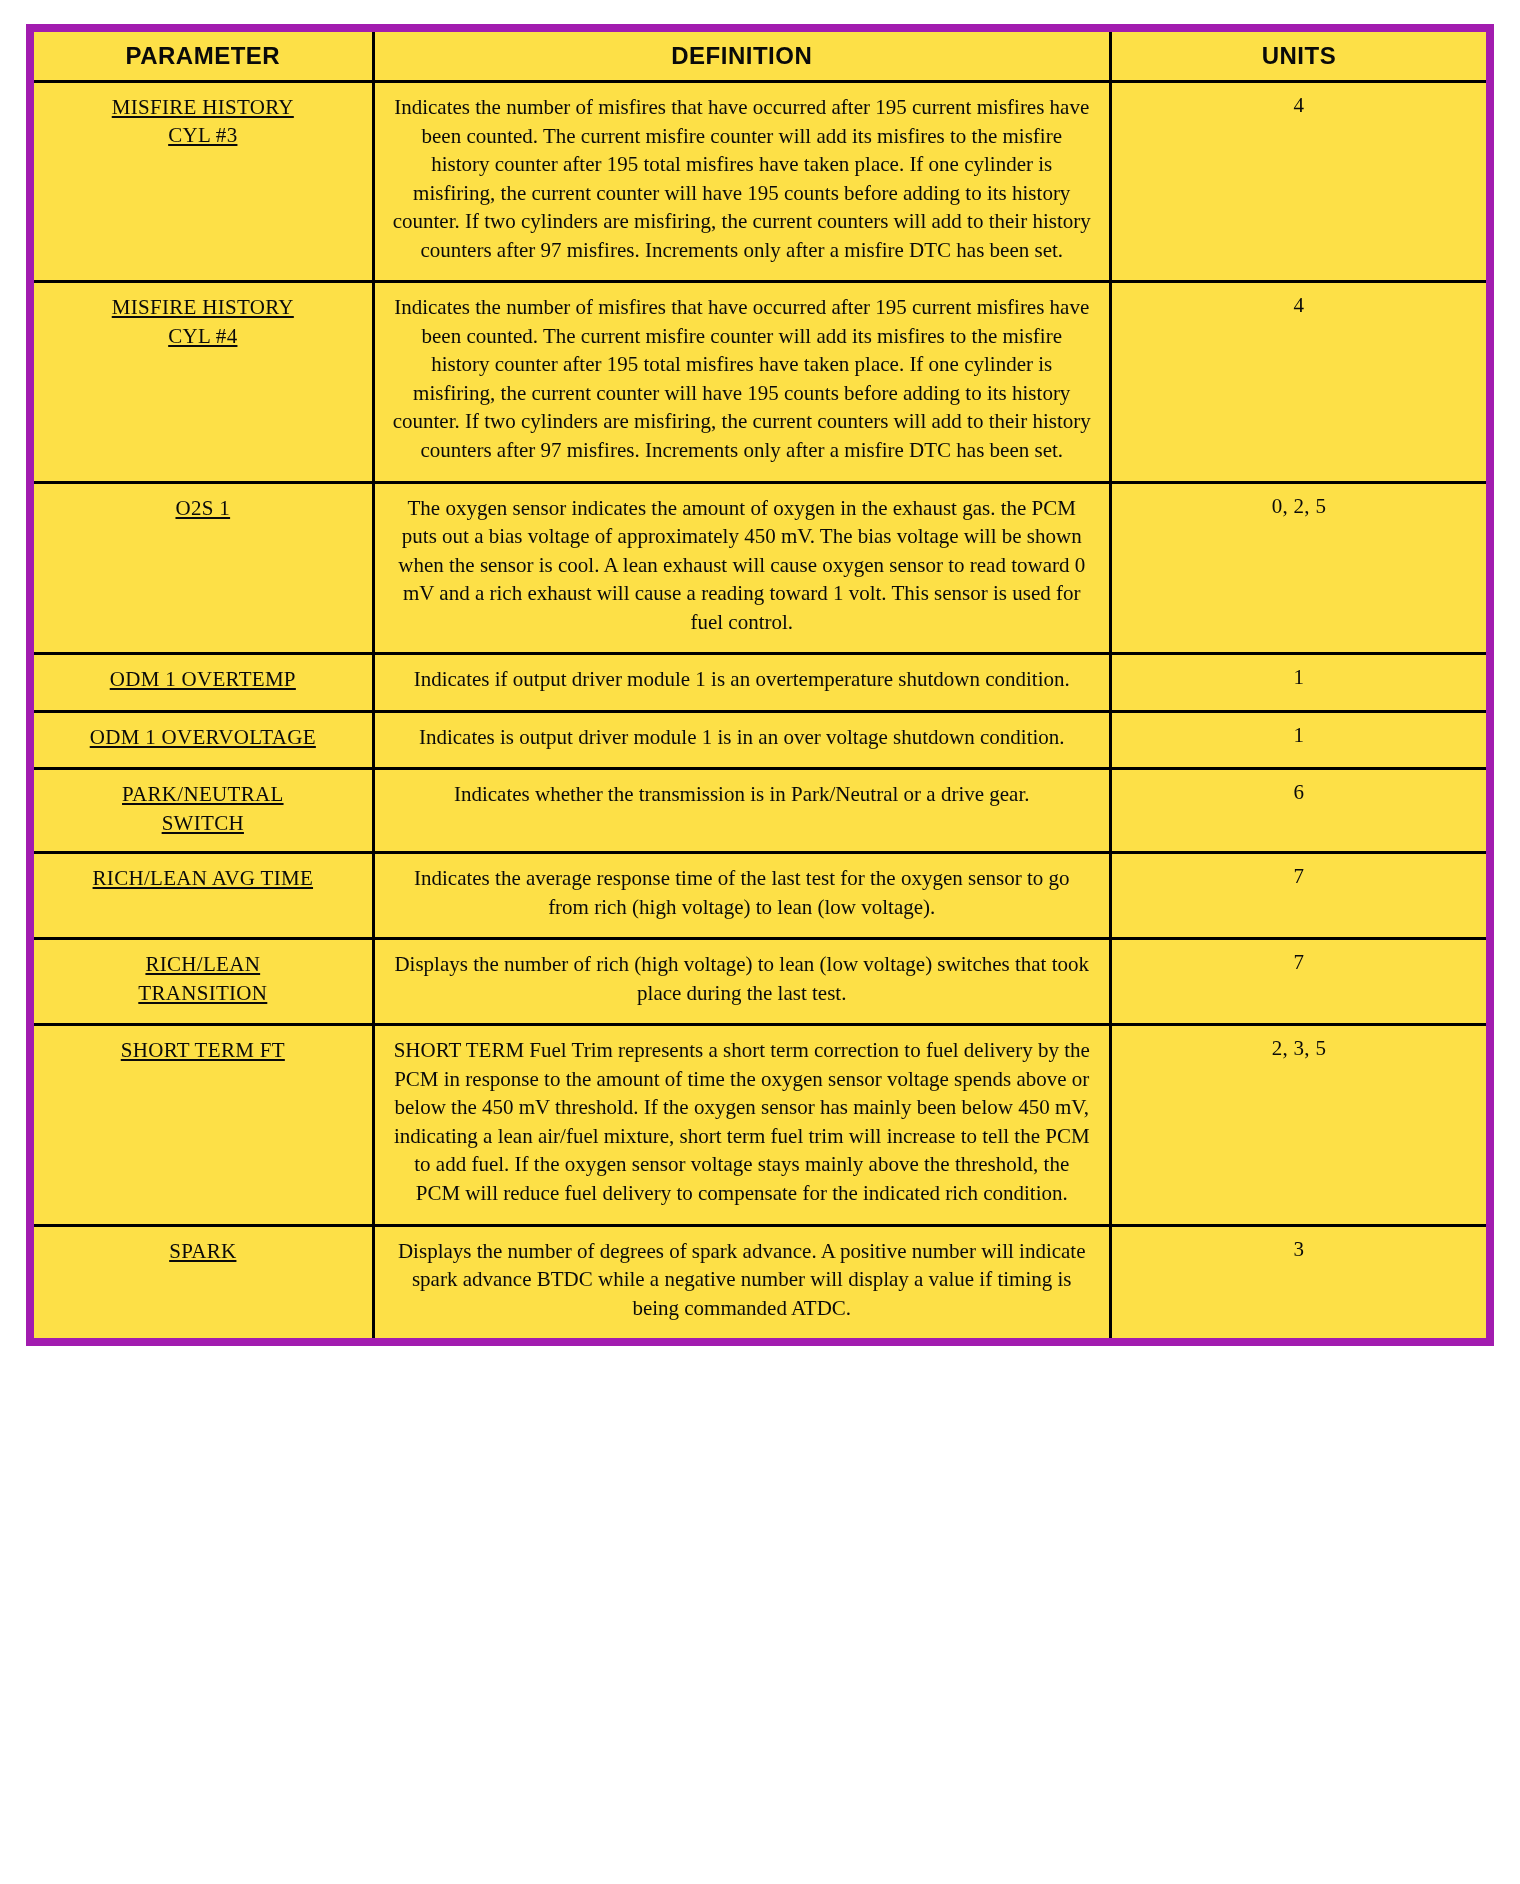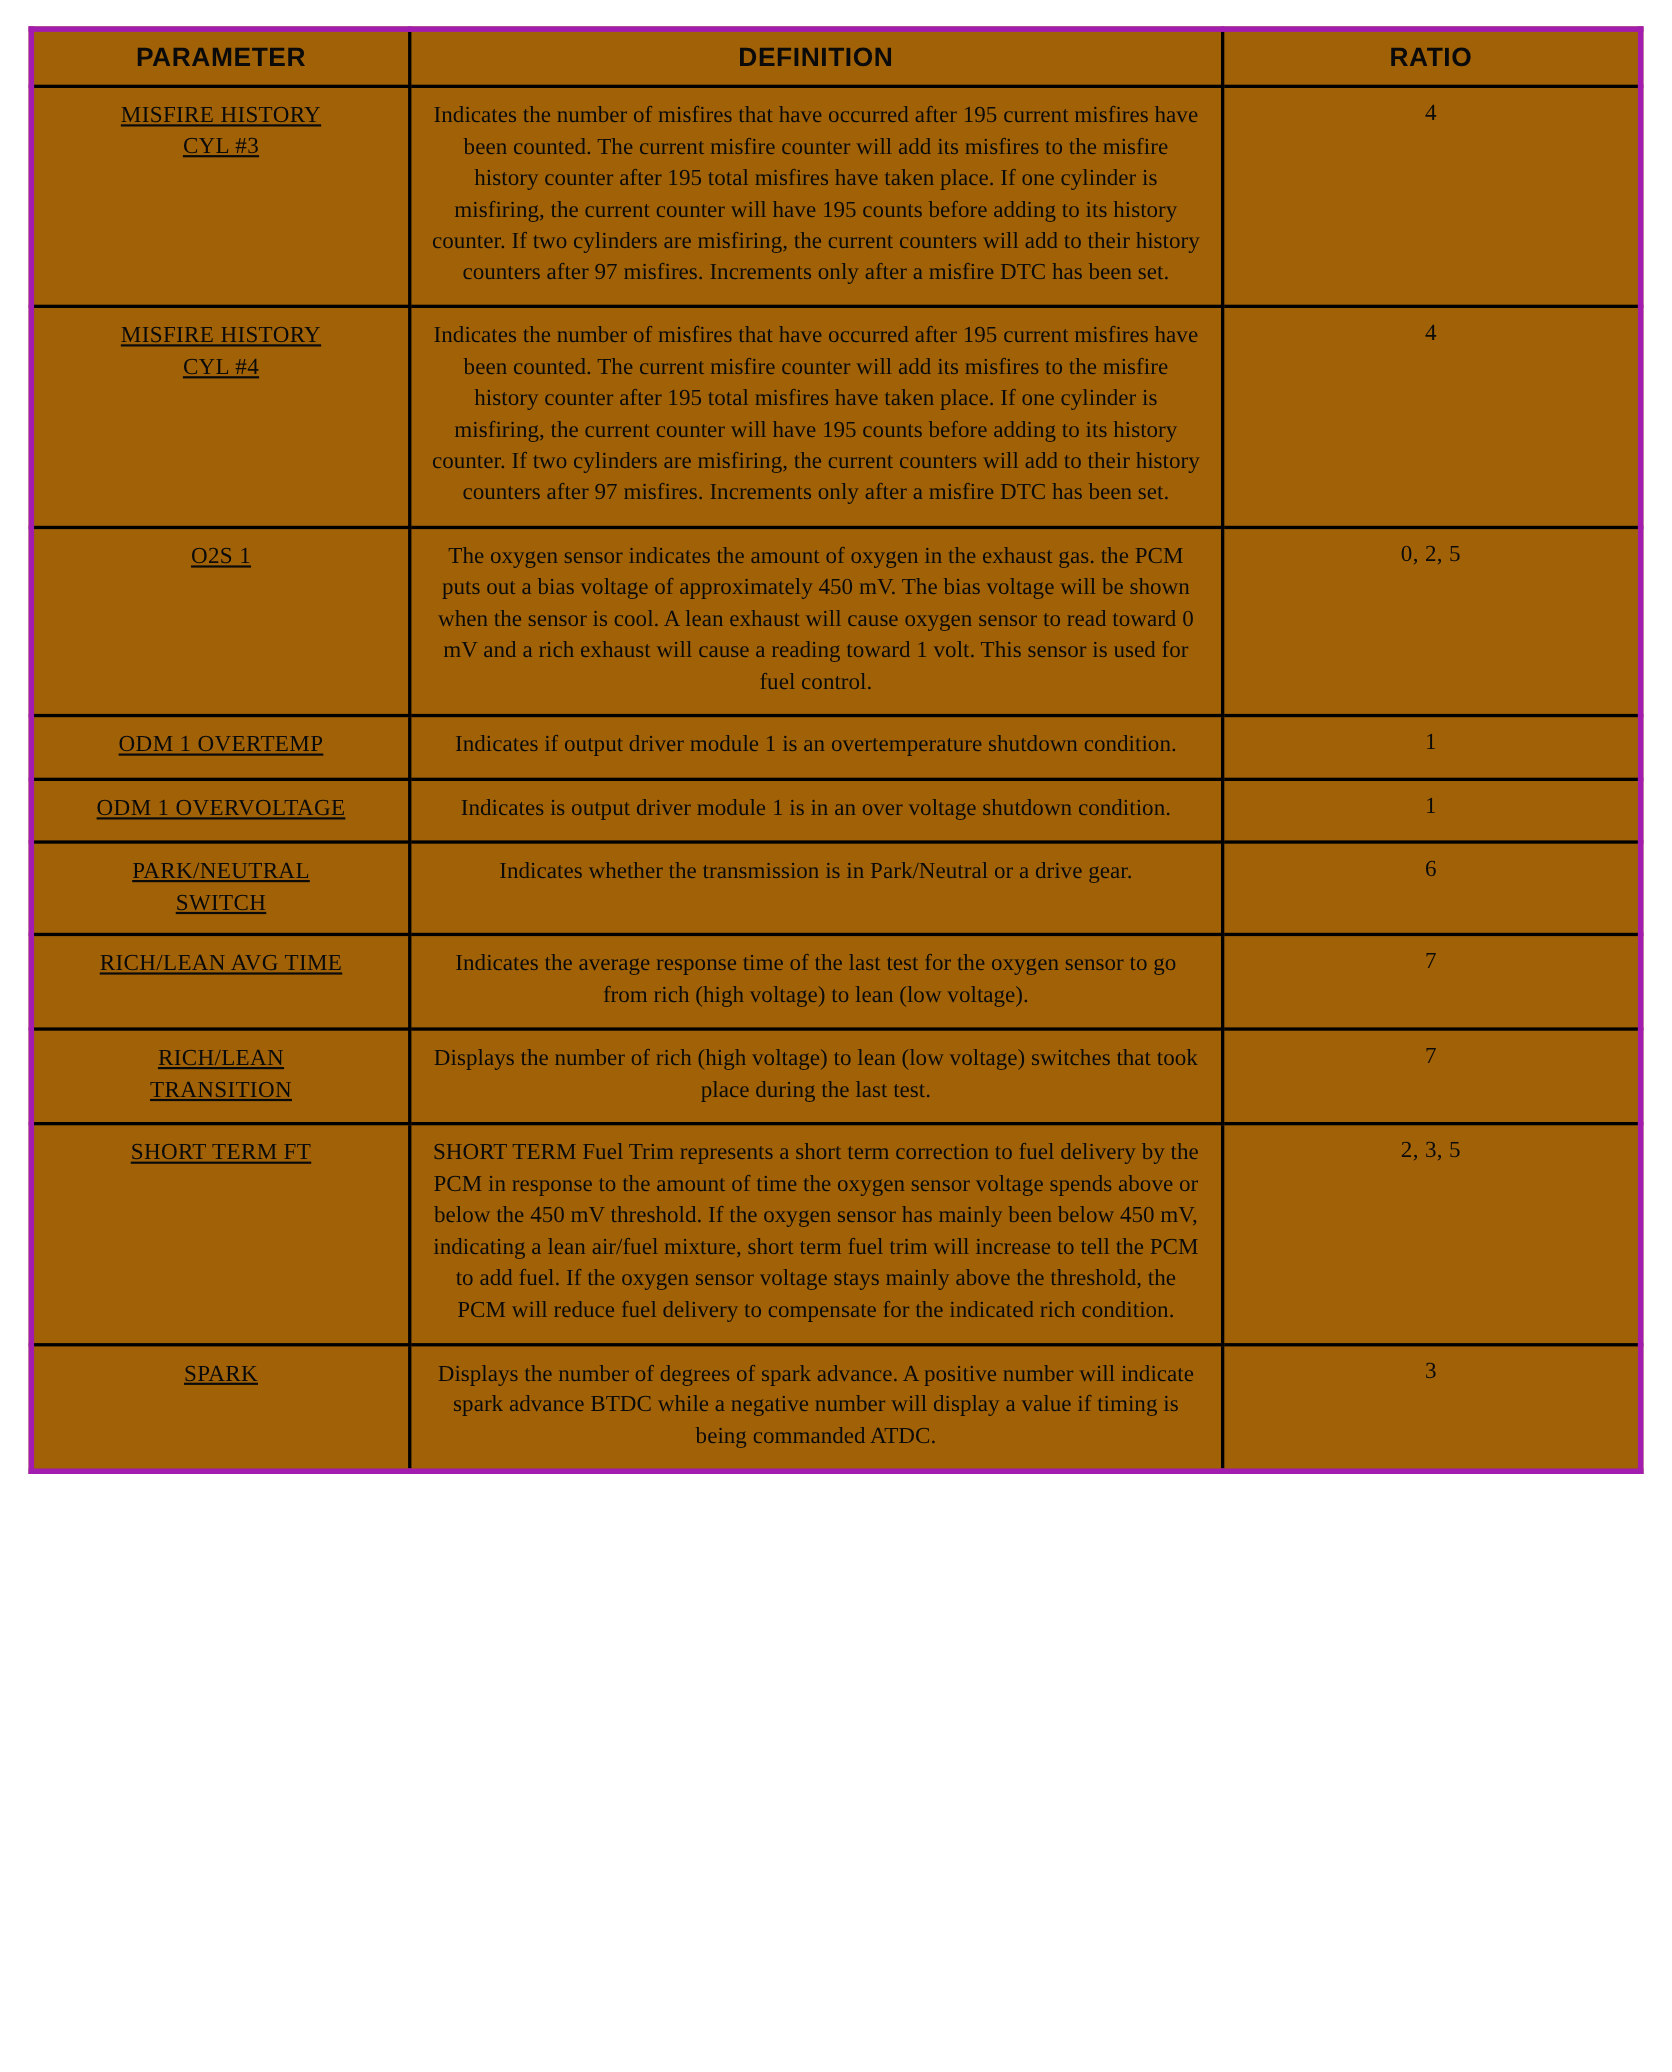--- a/index.html
+++ b/index.html
@@ -16,23 +16,23 @@
     color: #0a0a0a;
     -webkit-font-smoothing: antialiased;
   }
   .page {
     width: 100%;
     height: 100%;
   }
   table.param-table {
     width: 100%;
     border-collapse: collapse;
-    border: 5px solid #a21caf;
+    border: 8px solid #a21caf;
     table-layout: fixed;
-    background: #a16207;
+    background: #fde047;
     padding-left: 28px;
   }
   col.col-param { width: 23.5%; }
   col.col-def   { width: 50.5%; }
   col.col-units { width: 26%; }
 
   th, td {
     border: 3px solid #000;
     vertical-align: top;
     text-align: center;
@@ -72,21 +72,21 @@
   <table class="param-table">
     <colgroup>
       <col class="col-param">
       <col class="col-def">
       <col class="col-units">
     </colgroup>
     <thead>
       <tr>
         <th>PARAMETER</th>
         <th>DEFINITION</th>
-        <th>RATIO</th>
+        <th>UNITS</th>
       </tr>
     </thead>
     <tbody id="table-body">
         <tr>
           <td class="cell-param">MISFIRE HISTORY
 CYL #3</td>
           <td class="cell-def">Indicates the number of misfires that have occurred after 195 current misfires have been counted. The current misfire counter will add its misfires to the misfire history counter after 195 total misfires have taken place. If one cylinder is misfiring, the current counter will have 195 counts before adding to its history counter. If two cylinders are misfiring, the current counters will add to their history counters after 97 misfires. Increments only after a misfire DTC has been set.</td>
           <td class="cell-units">4</td>
         </tr>
         <tr>

